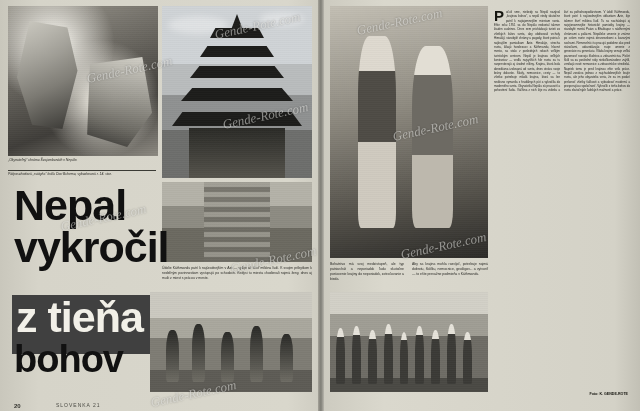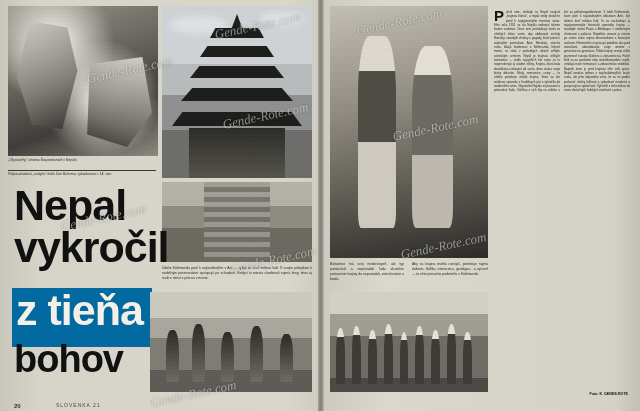--- a/index.html
+++ b/index.html
@@ -55,21 +55,21 @@
   .ph-group{background:linear-gradient(180deg,#d2d0c7 0 22%,#9f9d94 22% 44%,#6e6c65 44% 86%,#4a4944 86% 100%);}
   .ph-group .fig{position:absolute;bottom:8%;width:5.6%;height:56%;
      background:linear-gradient(180deg,#e6e3da 0 16%,#3b3a36 16% 100%);border-radius:46% 46% 8% 8%;}
 
   
   .headline{position:absolute;left:14px;font-weight:bold;color:#111;
      font-family:"Liberation Sans", sans-serif;letter-spacing:-1px;line-height:.92;}
   .h1{top:186px;font-size:43px;text-align:right;}
   .h2{top:228px;font-size:43px;}
   .h4{top:342px;font-size:38px;}
-  .invbar{position:absolute;left:12px;top:288px;width:140px;height:59px;background:#0369a1;}
+  .invbar{position:absolute;left:12px;top:295px;width:140px;height:59px;background:#404040;}
   .invbar span{position:absolute;left:4px;top:-2px;color:#f2f0e8;font-size:43px;font-weight:bold;letter-spacing:-1px;}
 
   
   .cap{position:absolute;color:#2a2a26;font-size:3.4px;line-height:1.45;text-align:justify;}
   .cap.it{font-style:italic;}
   .cap-line{position:absolute;background:#3a3a34;height:1px;}
 
   
   .article{position:absolute;left:494px;top:10px;width:136px;height:380px;}
   .col{font-size:2.9px;line-height:1.5;text-align:justify;color:#1f1f1c;column-count:2;column-gap:4px;}

